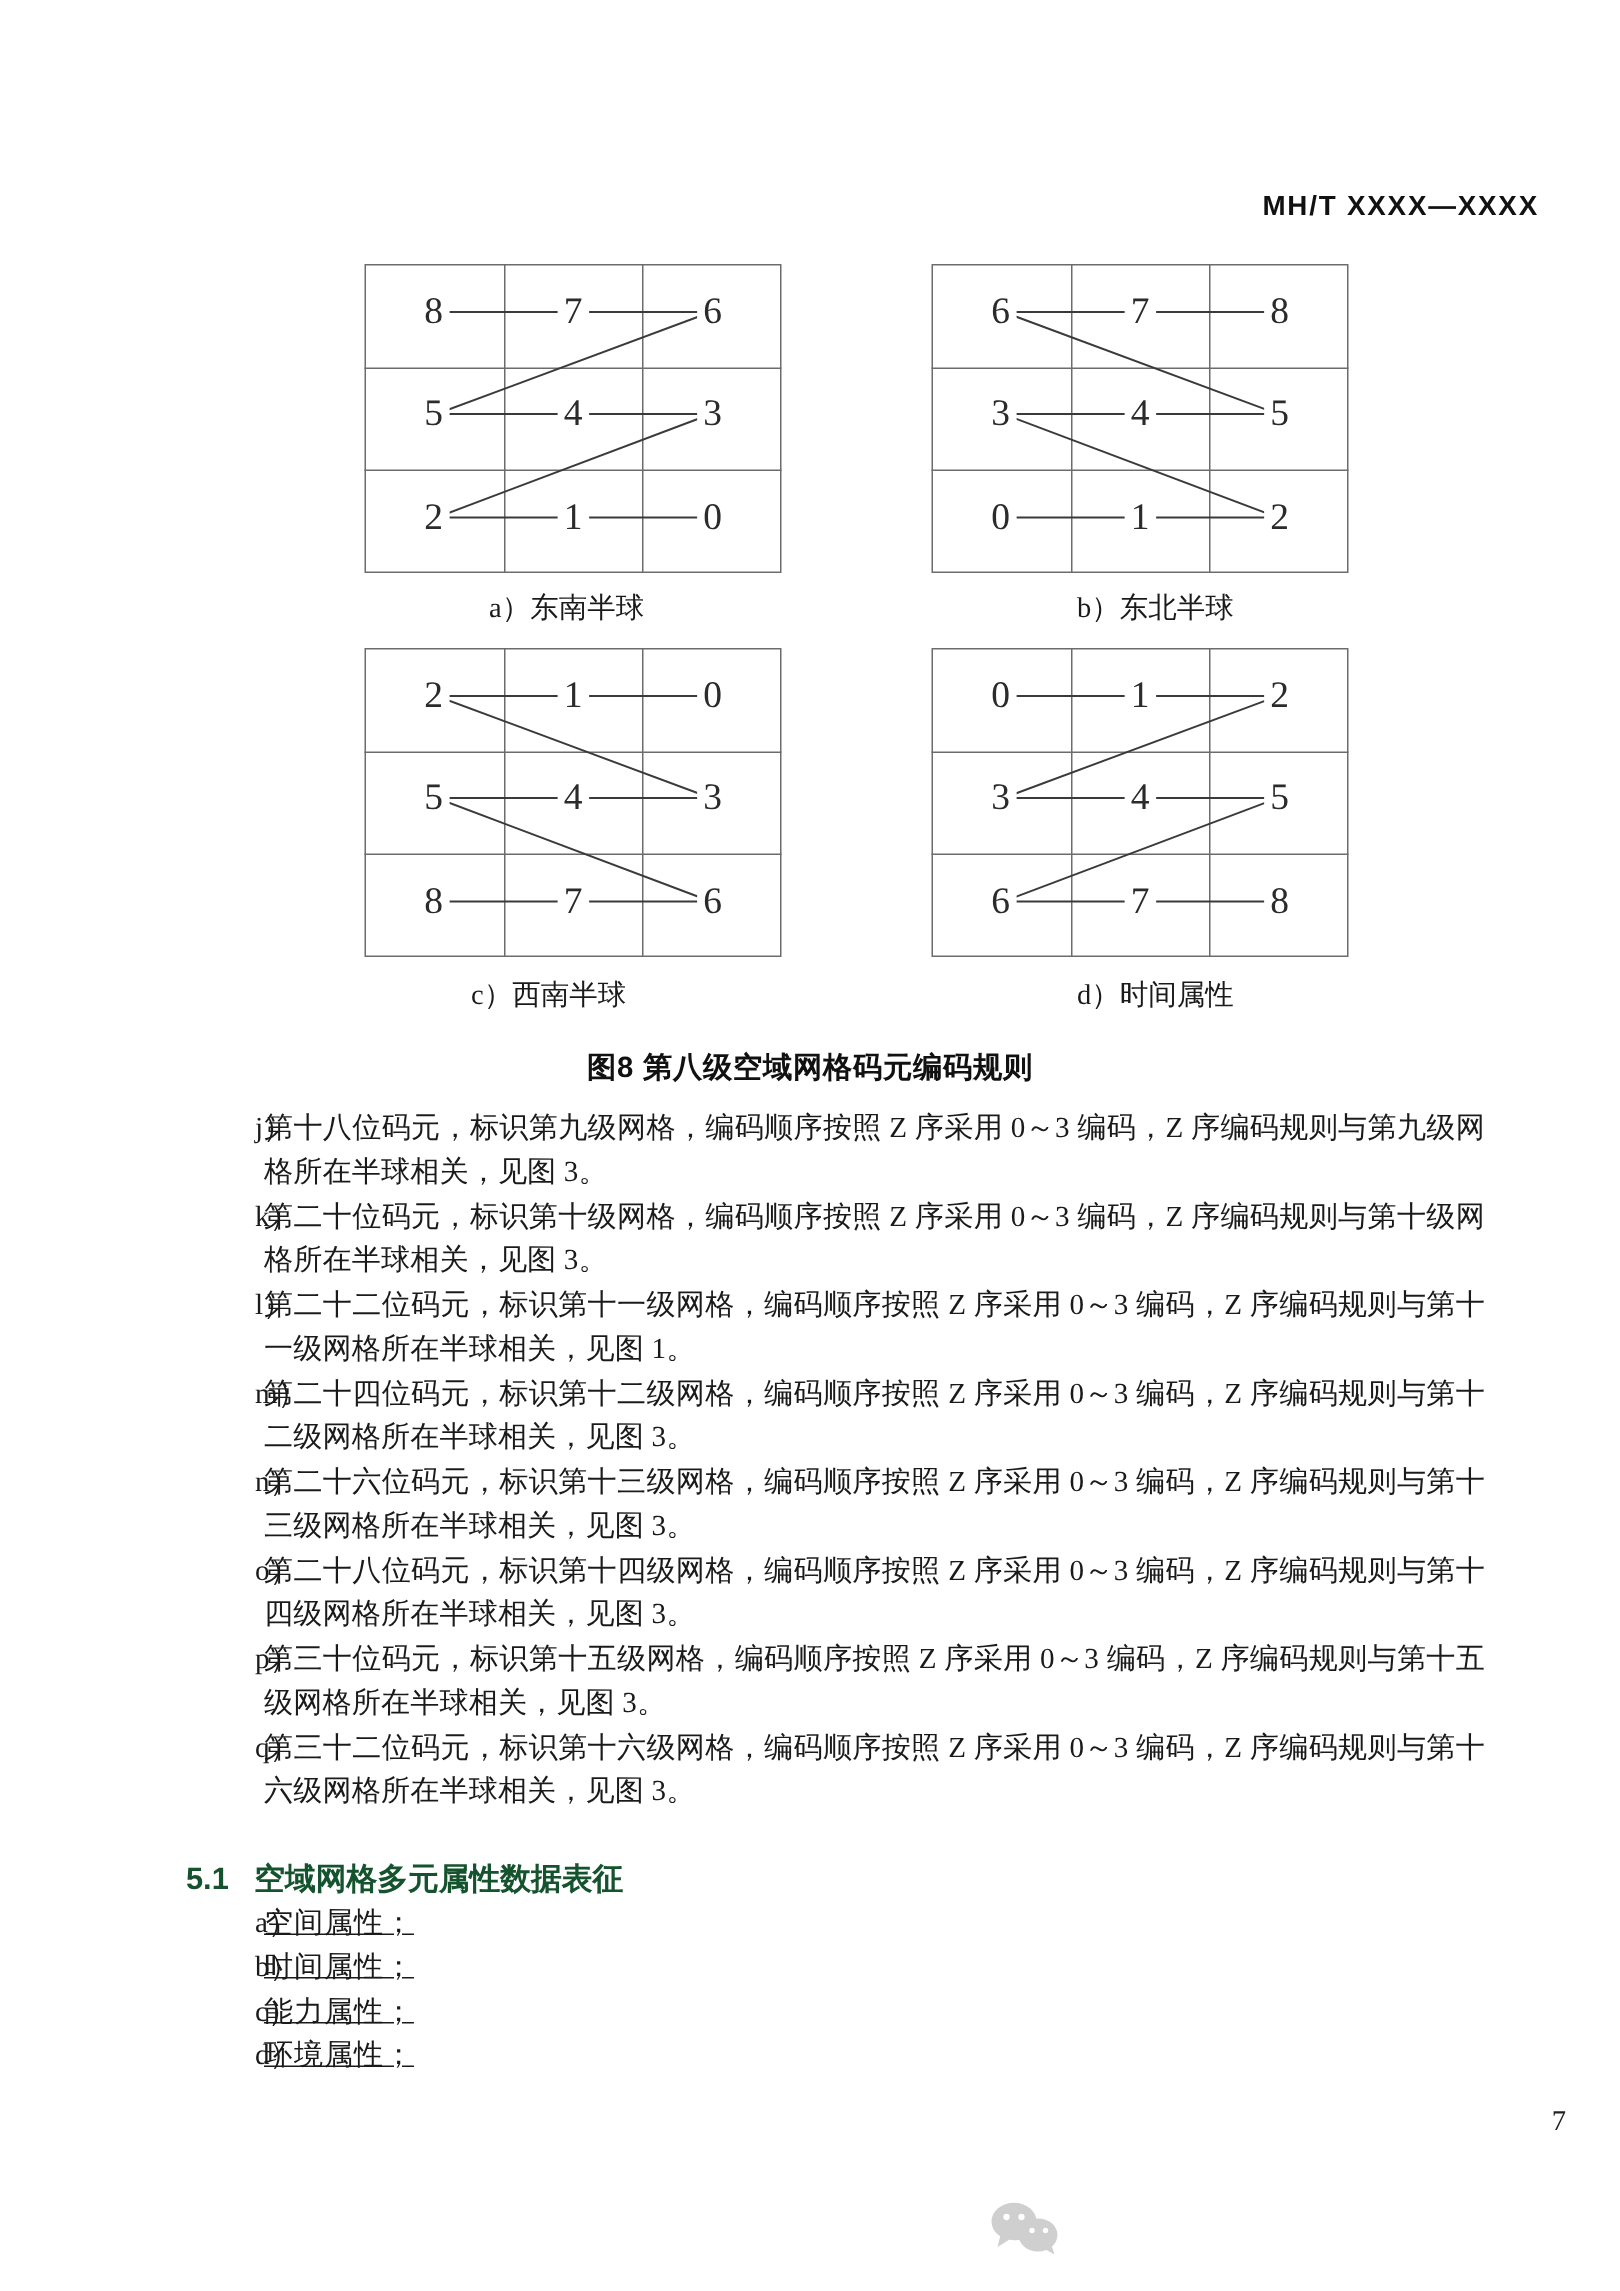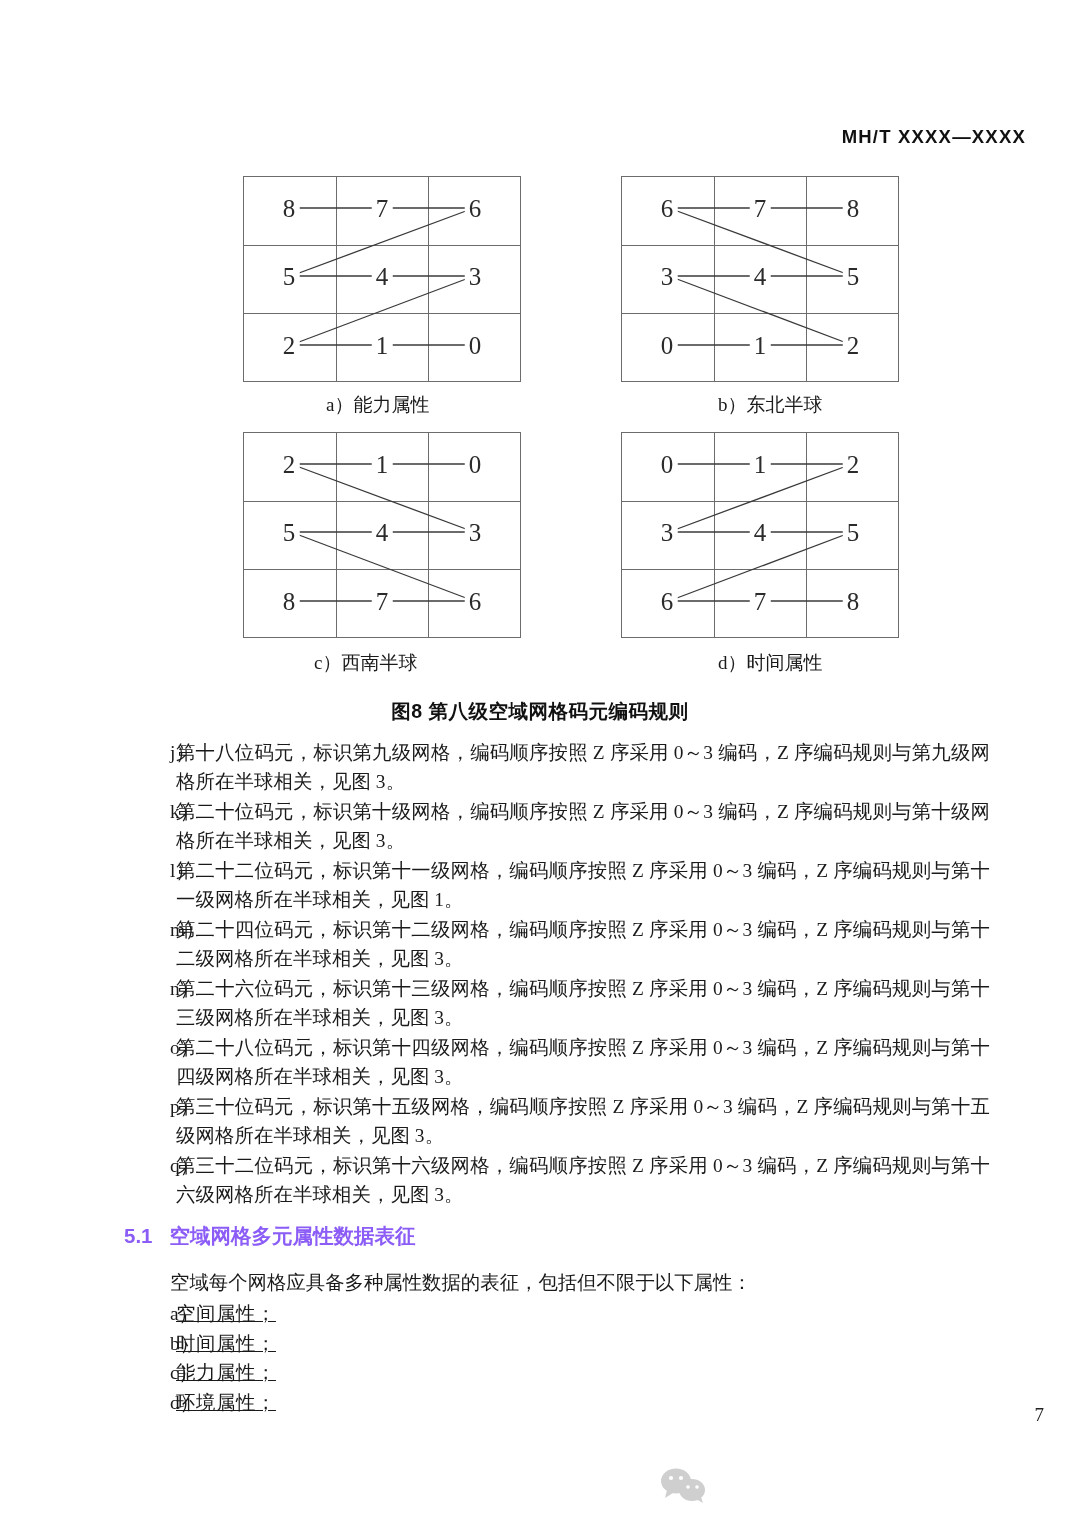--- a/index.html
+++ b/index.html
@@ -137,22 +137,22 @@
     font-size: 20.5px;
     color: #111;
     margin-top: 34px;
     margin-bottom: 0;
   }
   .heading1 .num { margin-right: 17px; }
   .heading2 {
     font-family: "Liberation Sans", "DejaVu Sans", sans-serif;
     font-weight: bold;
     font-size: 20.5px;
-    color: #8b5cf6;
-    margin-top: 12px;
+    color: #14532d;
+    margin-top: 28px;
   }
   .heading2 .num { margin-right: 17px; }
   .heading3 {
     font-family: "Liberation Sans", "DejaVu Sans", sans-serif;
     font-weight: bold;
     font-size: 20.5px;
     color: #111;
     margin-top: 22px;
   }
   .heading3 .num { margin-right: 14px; }
@@ -251,21 +251,21 @@
       <span class="cellnum" style="left:139px; top:32px;">7</span>
       <span class="cellnum" style="left:232px; top:32px;">8</span>
       <span class="cellnum" style="left:46px; top:100px;">3</span>
       <span class="cellnum" style="left:139px; top:100px;">4</span>
       <span class="cellnum" style="left:232px; top:100px;">5</span>
       <span class="cellnum" style="left:46px; top:169px;">0</span>
       <span class="cellnum" style="left:139px; top:169px;">1</span>
       <span class="cellnum" style="left:232px; top:169px;">2</span>
     </div>
 
-    <div class="fig-caption" style="left:326px; top:392px;">a）能力属性</div>
+    <div class="fig-caption" style="left:326px; top:392px;">a）东南半球</div>
     <div class="fig-caption" style="left:718px; top:392px;">b）东北半球</div>
 
     <div class="grid-fig" style="left:243px; top:432px;">
       <div class="cells"></div>
       <div class="hline" style="top:68.6px;"></div>
       <div class="hline" style="top:137.3px;"></div>
       <div class="vline" style="left:92.6px;"></div>
       <div class="vline" style="left:185.3px;"></div>
       <svg width="278" height="206">
         <defs>
@@ -359,21 +359,20 @@
       <span class="marker">q）</span>
       <span class="body">第三十二位码元，标识第十六级网格，编码顺序按照 Z 序采用 0～3 编码，Z 序编码规则与第十六级网格所在半球相关，见图 3。</span>
     </div>
 
 
     <div class="heading2">
       <span class="num">5.1</span><span>空域网格多元属性数据表征</span>
     </div>
 
 
-    <div class="para">空域每个网格应具备多种属性数据的表征，包括但不限于以下属性：</div>
 
     <div class="sub-list">
       <div class="list-item">
         <span class="marker">a）</span>
         <span class="body">空间属性；</span>
       </div>
       <div class="list-item">
         <span class="marker">b）</span>
         <span class="body">时间属性；</span>
       </div>

